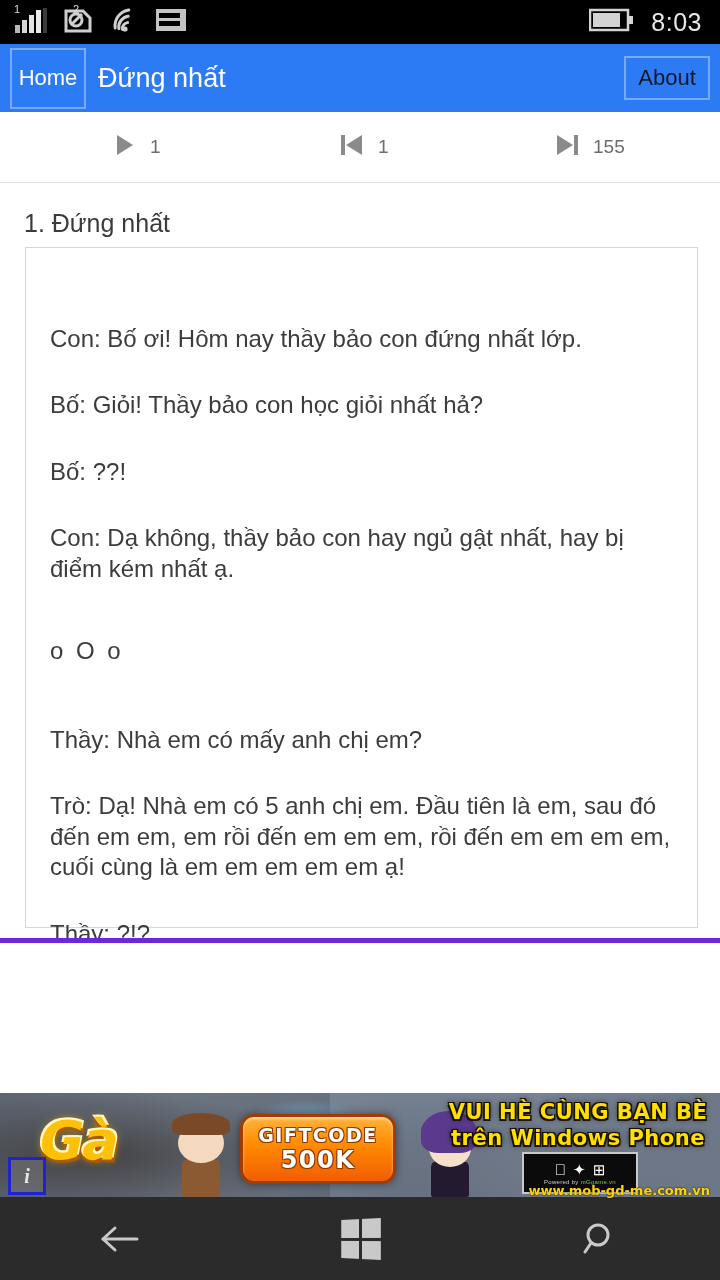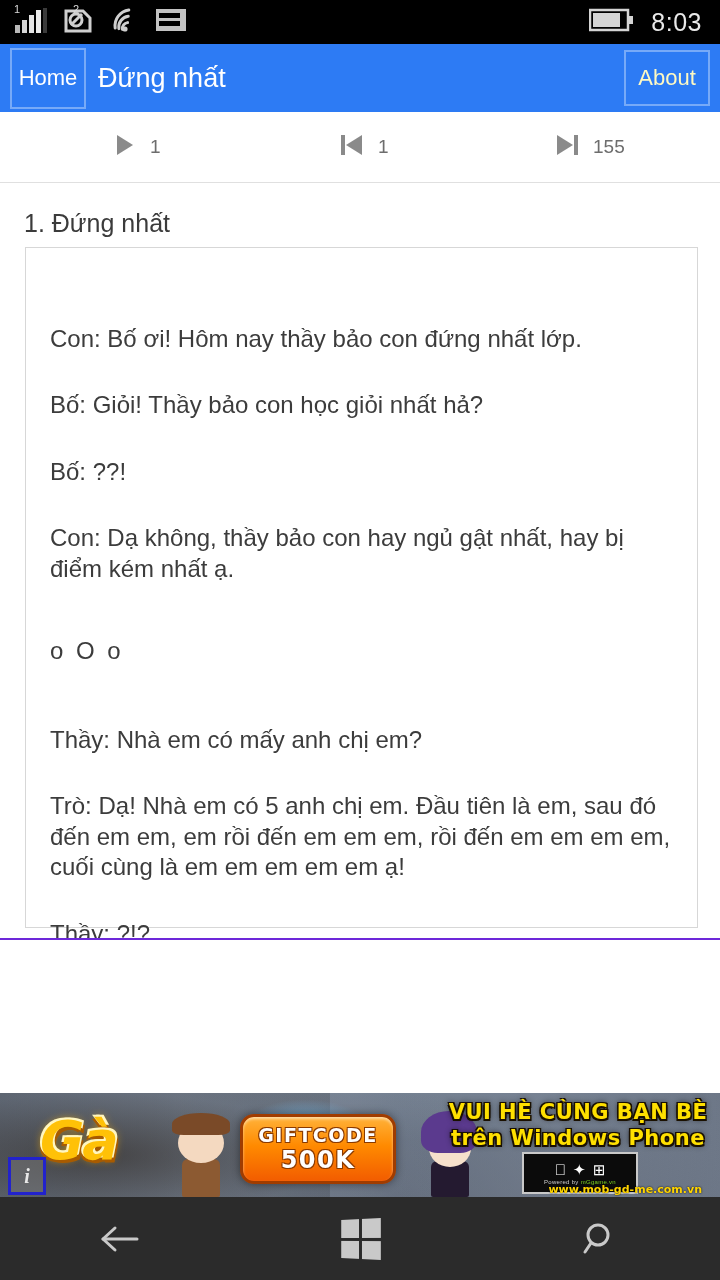--- a/index.html
+++ b/index.html
@@ -88,24 +88,24 @@
   .app-title {
     margin-left: 12px;
     color: #ffffff;
     font-size: 27px;
     font-weight: 400;
   }
   .btn-about {
     position: absolute;
     right: 10px;
     width: 86px;
-    height: 56px;
+    height: 44px;
     border: 2px solid #77aaf8;
     box-sizing: border-box;
-    color: #fef9c3;
+    color: #0f172a;
     font-size: 22px;
     display: flex;
     align-items: center;
     justify-content: center;
     background: transparent;
     text-align: right;
   }
 
   
   .nav-controls {
@@ -132,21 +132,21 @@
     font-size: 19px;
   }
 
   
   .content-panel {
     position: absolute;
     top: 183px; left: 0;
     width: 720px;
     height: 755px;
     background: #ffffff;
-    border-bottom: 2px solid #6d28d9;
+    border-bottom: 5px solid #6d28d9;
     overflow: hidden;
   }
   .joke-title {
     margin: 26px 0 0 24px;
     font-size: 25px;
     color: #3b3b3b;
     font-weight: 400;
   }
   .joke-box {
     margin: 9px 22px 0 25px;
@@ -344,23 +344,23 @@
   }
   .ad-info-badge .glyph {
     color: #e8e8e8;
     font-size: 20px;
     font-family: "Liberation Serif", serif;
     font-style: italic;
     font-weight: bold;
   }
   .ad-url {
     position: absolute;
-    right: 18px;
+    right: 10px;
     top: 1183px;
-    font-size: 11px;
+    font-size: 13px;
     color: #ffd400;
     font-family: "DejaVu Sans", sans-serif;
     font-weight: bold;
     z-index: 6;
     text-shadow: 0 0 2px #000;
   }
 
   
   .sys-nav {
     position: absolute;

